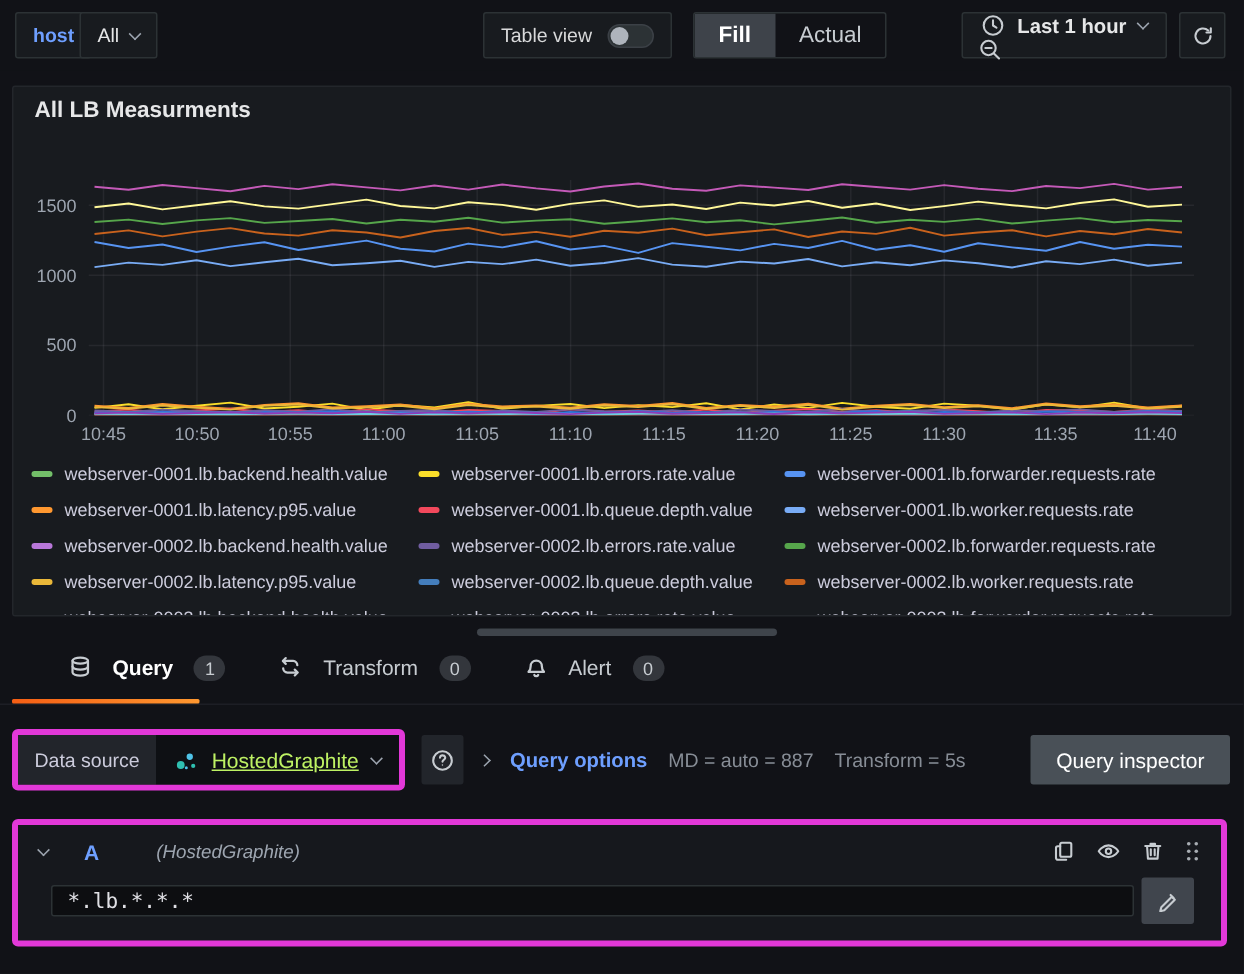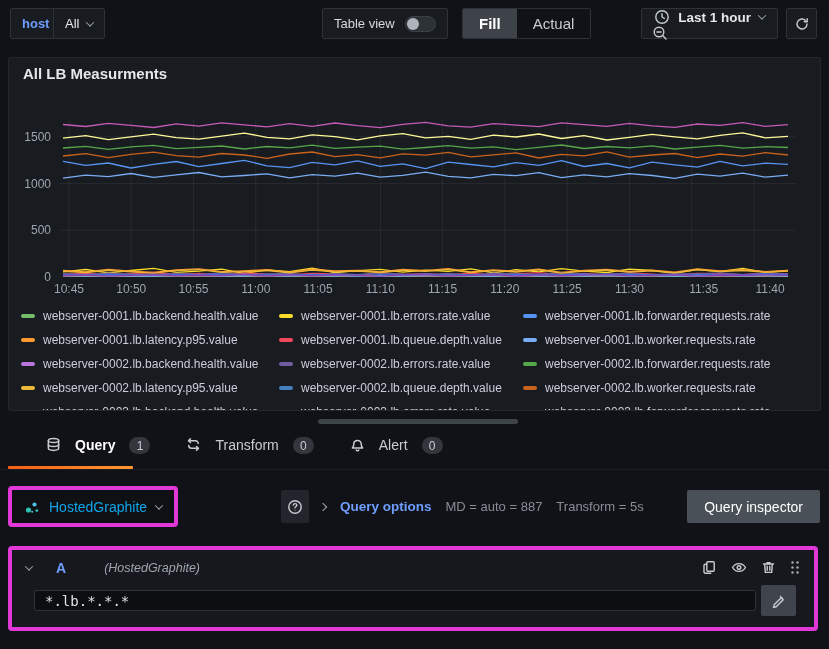--- a/index.html
+++ b/index.html
@@ -55,21 +55,21 @@
   .tab { display:flex; gap:14px; cursor:pointer; position:relative; height:100%; }
   .tab-label { font-size:14px; color:#c7ccd1; }
   .tab.active .tab-label { color:#ffffff; font-weight:600; }
   .badge { min-width:21px; height:17px; padding:0 6px; border-radius:9px; background:#33363c; color:#c7ccd1; font-size:12px; display:flex; align-items:center; justify-content:center; }
   .tab-underline { position:absolute; left:8px; top:466px; width:125px; height:3px; border-radius:1px; background:linear-gradient(90deg,#f55e14,#ff9830); }
 
   
   .ds-box { position:absolute; left:8px; top:486px; height:41px; border:4px solid #e238d8; border-radius:4px; display:flex; }
   .ds-label { height:100%; display:flex; align-items:center; padding:0 11px; background:#22252b; font-size:13px; color:#ccccdc; }
   .ds-picker { height:100%; display:flex; align-items:center; gap:9px; padding:0 12px; background:#0e1014; cursor:pointer; }
-  .ds-name { font-size:14px; color:#0ea5e9; }
+  .ds-name { font-size:14px; color:#bef264;text-decoration:underline; }
   .help-btn { position:absolute; left:281px; top:490px; width:28px; height:33px; background:#22252b; border-radius:2px; display:flex; align-items:center; justify-content:center; cursor:pointer; }
   .qopts { position:absolute; left:320px; top:490px; height:33px; display:flex; align-items:center; gap:14px; }
   .qopts-link { color:#6e9fff; font-size:13.5px; font-weight:600; cursor:pointer; }
   .qopts-stat { color:#878d96; font-size:13px; }
   .qinspector { position:absolute; right:9px; top:490px; height:33px; padding:0 17px; background:#495057; border-radius:2px; display:flex; align-items:center; font-size:14px; font-weight:500; color:#ffffff; cursor:pointer; }
 
   
   .qe-box { position:absolute; left:8px; top:546px; width:810px; height:85px; border:4px solid #e238d8; border-radius:4px; background:#16181d; }
   .qe-header { height:35px; display:flex; align-items:center; padding:0 14px; gap:10px; }
   .qe-ref { color:#6e9fff; font-size:14px; font-weight:600; margin-left:14px; }
@@ -279,20 +279,21 @@
       <path d="M2.2 10.2h9.6c-.9-.9-1.3-1.6-1.3-3.4 0-2.1-1.4-3.6-3.5-3.6S3.5 4.7 3.5 6.8c0 1.8-.4 2.5-1.3 3.4z"></path>
       <path d="M5.8 12.1a1.3 1.3 0 0 0 2.4 0"></path>
     </svg>
     <span class="tab-label">Alert</span>
     <span class="badge">0</span>
   </div>
 </div>
 <div class="tab-underline"></div>
 
 <div class="ds-box">
+  <div class="ds-label">Data source</div>
   <div class="ds-picker">
     <svg width="16" height="16" viewBox="0 0 16 16">
       <circle cx="4.5" cy="11" r="2.6" fill="#2fbfb0"></circle>
       <circle cx="10.5" cy="5.5" r="2.1" fill="#4fc3e8"></circle>
       <circle cx="12.8" cy="11.6" r="1.4" fill="#2fbfb0"></circle>
       <circle cx="8.2" cy="12.8" r="1.0" fill="#4fc3e8"></circle>
     </svg>
     <span class="ds-name">HostedGraphite</span>
     <span class="chev down"></span>
   </div>

